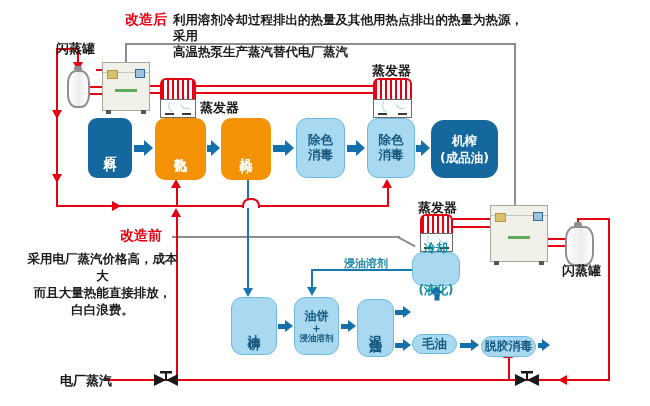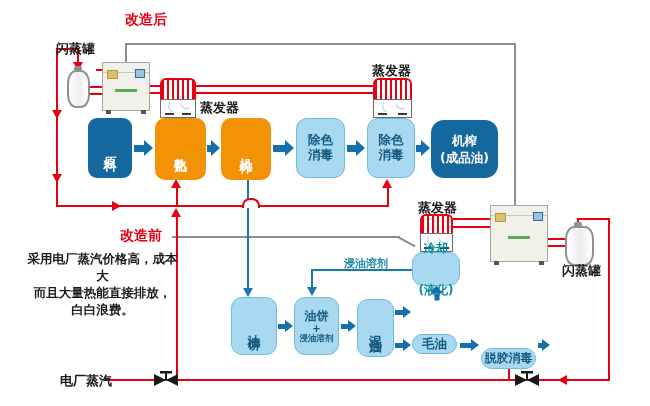--- a/index.html
+++ b/index.html
@@ -156,20 +156,22 @@
     <div class="plogo"></div>
     <div class="pfootL"></div>
     <div class="pfootR"></div>
   </div>
 
   <div class="nozzle" style="left:574px;top:222px;width:8px;height:5px;border-radius:2px;"></div>
   <div class="tank" style="left:565px;top:226px;width:25px;height:36px;"></div>
   <div class="lbl" style="left:562px;top:263px;">闪蒸罐</div>
 
   <div class="lbl red" style="left:125px;top:12px;font-size:14px;">改造后</div>
+  <div class="lbl" style="left:173px;top:12px;width:360px;font-size:12.5px;line-height:16px;">利用溶剂冷却过程排出的热量及其他用热点排出的热量为热源，采用
+高温热泵生产蒸汽替代电厂蒸汽</div>
   <div class="lbl red" style="left:120px;top:228px;font-size:14px;">改造前</div>
   <div class="lbl" style="left:25px;top:250px;width:155px;font-size:12.5px;line-height:17px;text-align:center;">采用电厂蒸汽价格高，成本大
 而且大量热能直接排放，
 白白浪费。</div>
   <div class="lbl" style="left:60px;top:373px;">电厂蒸汽</div>
   <div class="lbl teal" style="left:344px;top:256px;font-size:11px;">浸油溶剂</div>
 
   <div class="node nd-dark" style="left:88px;top:118px;width:44px;height:60px;font-size:13px;">
     <span class="vtext">原料</span>
   </div>
@@ -228,21 +230,21 @@
   </div>
   <div class="node nd-light nd-teal-text stack" style="left:412px;top:252px;width:48px;height:34px;font-size:12px;line-height:14px;">
     <span>
         <span>冷却</span>
         <span style="display:block;margin-top:28px;">(液化)</span>
       </span>
   </div>
   <div class="node nd-light" style="left:412px;top:334px;width:45px;height:20px;font-size:12.5px;">
     <span>毛油</span>
   </div>
-  <div class="node nd-light" style="left:481px;top:348px;width:55px;height:21px;font-size:12px;">
+  <div class="node nd-light" style="left:481px;top:336px;width:55px;height:21px;font-size:12px;">
     <span>脱胶消毒</span>
   </div>
 
   <div class="farrow sm" style="left:278px;top:320px;width:15px;">
       <div class="stem"></div>
       <div class="head"></div>
     </div>
   <div class="farrow sm" style="left:341px;top:320px;width:15px;">
       <div class="stem"></div>
       <div class="head"></div>

